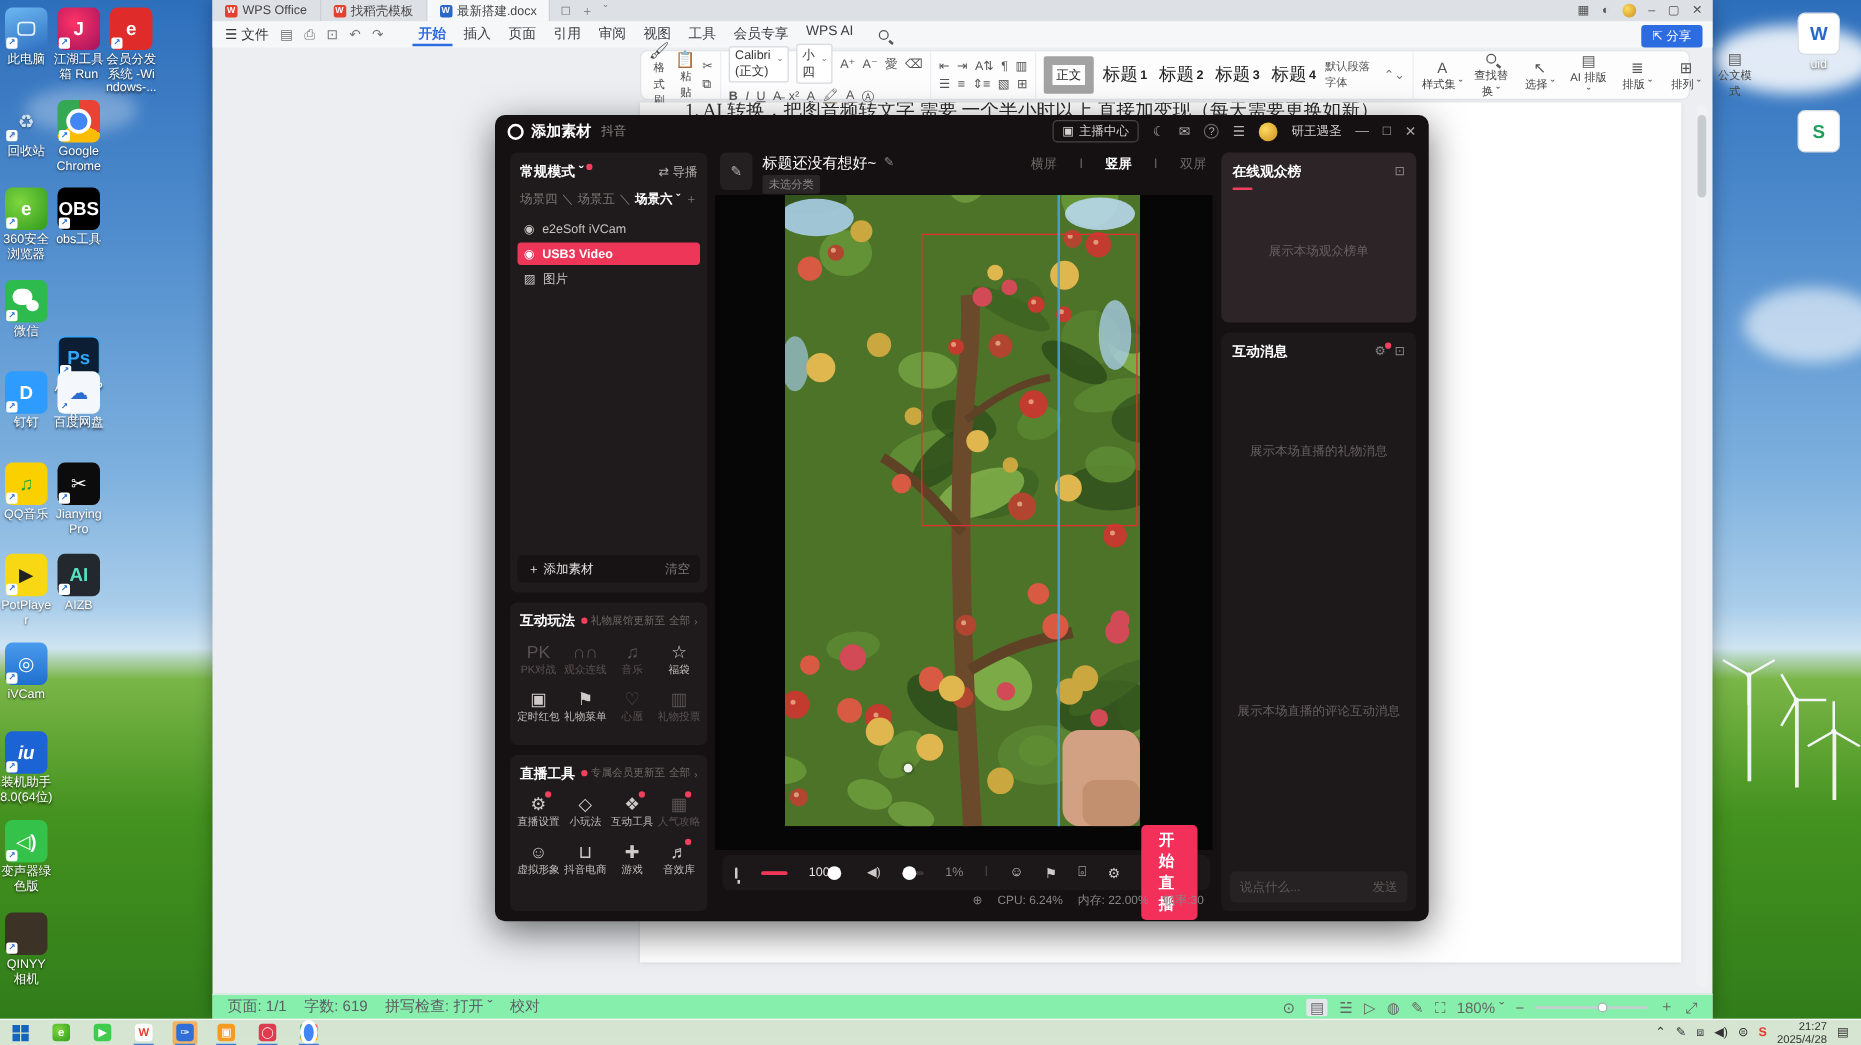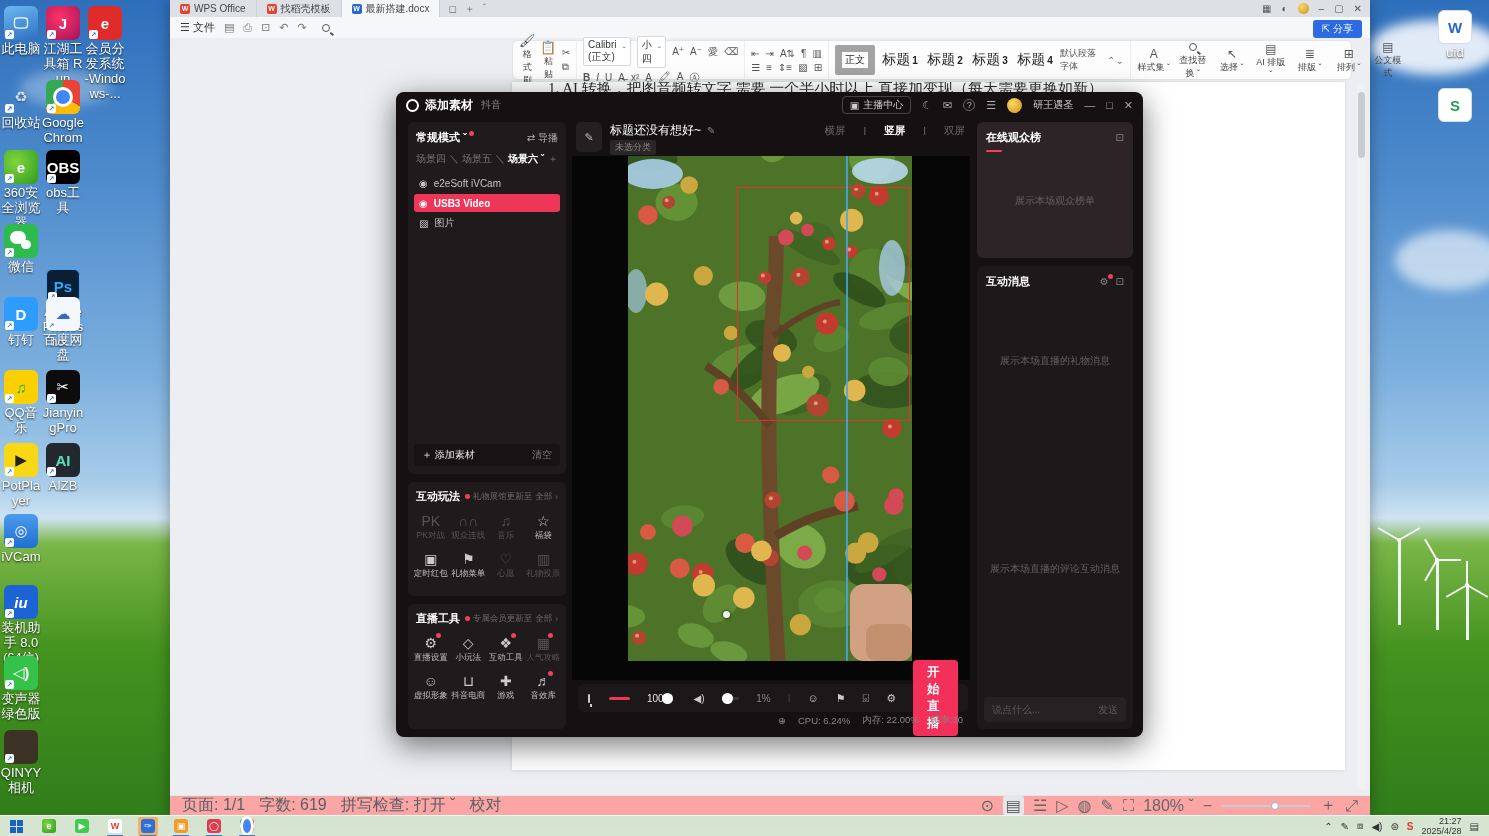--- a/index.html
+++ b/index.html
@@ -8,21 +8,21 @@
     background:linear-gradient(180deg,#2e6fbc 0%,#4f8ccd 22%,#7db0de 45%,#a9cdea 58%,#cfe4f2 62%,#7ab648 65%,#44921f 78%,#2f7a1a 100%);
   }
   .abs { position:absolute; }
   
   .cloud { position:absolute; background:rgba(255,255,255,.85); border-radius:50%; filter:blur(6px); }
   .turbine { position:absolute; width:3px; background:#eef2f5; }
   .blade { position:absolute; width:2px; height:26px; background:#f4f7fa; left:0; top:-2px; transform-origin:1px 2px; }
   
   .dicon { position:absolute; width:42px; text-align:center; cursor:default; }
   .dicon .art { width:34px; height:34px; margin:0 auto; border-radius:6px; display:flex; align-items:center; justify-content:center; font-weight:bold; position:relative; font-size:15px; }
-  .dicon .lbl { font-size:13px; color:#fff; text-shadow:0 1px 2px rgba(0,0,0,.85); line-height:1.15; margin-top:2px; word-break:break-all; }
+  .dicon .lbl { font-size:10px; color:#fff; text-shadow:0 1px 2px rgba(0,0,0,.85); line-height:1.15; margin-top:2px; word-break:break-all; }
   .shortcut { position:absolute; left:1px; bottom:1px; width:9px; height:9px; background:#fff; border-radius:2px; font-size:7px; line-height:9px; color:#2a6fd6; font-weight:bold; }
   .art-pc{background:linear-gradient(160deg,#6cb8f2,#2f6fc0);color:#eaf4ff;font-size:17px;}
   .art-recycle{color:#cfe0ee;font-size:27px;text-shadow:0 1px 2px rgba(0,0,0,.4);}
   .art-e360{background:radial-gradient(circle at 35% 35%,#7fd63f,#2f9a1c);border-radius:50%;color:#fff;font-size:19px;}
   .art-wechat{background:#2dbb4e;}
   .art-wechat::before{content:"";position:absolute;left:6px;top:7px;width:16px;height:13px;background:#fff;border-radius:7px;}
   .art-wechat::after{content:"";position:absolute;left:17px;top:16px;width:10px;height:9px;background:#fff;border-radius:5px;}
   .art-ding{background:#2e9bff;color:#fff;}
   .art-qq{background:#fbd000;border-radius:50%;color:#20a839;font-size:19px;}
   .art-pot{background:#f8d714;color:#222;}
@@ -66,21 +66,21 @@
   .style-chip.small { font-size:9px; font-family:"Liberation Sans",sans-serif; color:#555; }
   .tool-item { text-align:center; font-size:9px; color:#444; min-width:34px; }
   .tool-item .g { display:block; font-size:12px; height:14px; color:#555; }
   .css-search { display:inline-block; width:8px; height:8px; border:1.5px solid #555; border-radius:50%; position:relative; }
   .css-search::after { content:""; position:absolute; width:4px; height:1.5px; background:#555; left:7px; top:8px; transform:rotate(40deg); }
   .doc-area { position:absolute; left:342px; top:82px; width:833px; height:688px; background:#fff; box-shadow:0 0 4px rgba(0,0,0,.12); overflow:hidden; }
   .frag { position:absolute; font-family:"Liberation Serif","DejaVu Serif",serif; color:#2b2b2b; font-size:15px; }
   .frag.heading { color:#d91a1a; font-weight:bold; font-size:18px; }
   .frag.red { color:#d91a1a; font-weight:bold; }
   .drag-handle { position:absolute; left:344px; top:646px; color:#98a2ac; font-size:11px; letter-spacing:-1px; }
-  .wps-status { position:absolute; left:0; bottom:0; right:0; height:20px; background:#fca5a5; border-top:1px solid #e3e5e8; display:flex; align-items:center; font-size:16px; color:#5a5f66; gap:14px; padding:0 12px; }
+  .wps-status { position:absolute; left:0; bottom:0; right:0; height:20px; background:#86efac; border-top:1px solid #e3e5e8; display:flex; align-items:center; font-size:12px; color:#5a5f66; gap:14px; padding:0 12px; }
   .wps-status .right { margin-left:auto; display:flex; align-items:center; gap:9px; color:#666; }
   .zoom-slider { width:90px; height:2px; background:#c9cdd2; border-radius:2px; position:relative; }
   .zoom-slider i { position:absolute; left:55%; top:-3px; width:8px; height:8px; border-radius:50%; background:#fff; border:1px solid #aab0b6; }
   .wps-scroll { position:absolute; right:4px; top:84px; width:9px; height:706px; background:#f0f1f3; border-radius:4px; }
   .wps-scroll i { position:absolute; left:1px; top:8px; width:7px; height:66px; background:#c7ccd1; border-radius:4px; }
   
   .live { left:396px; top:92px; width:747px; height:645px; background:#151112; border-radius:8px; box-shadow:0 8px 30px rgba(0,0,0,.55); color:#cfc9ca; font-size:11px; }
   .live-titlebar { position:absolute; left:0; top:0; right:0; height:26px; display:flex; align-items:center; padding:0 10px; gap:6px; }
   .live-logo { width:13px; height:13px; border:2px solid #fff; border-radius:50%; }
   .lt-title { color:#fff; font-weight:bold; font-size:12px; }
@@ -295,20 +295,31 @@
       <span>✕</span>
     </span>
   </div>
   <div class="wps-menubar">
     <span>☰ <span>文件</span></span>
     <span class="gray">▤</span>
     <span class="gray">⎙</span>
     <span class="gray">⊡</span>
     <span class="gray">↶</span>
     <span class="gray">↷</span>
+    <span id="ribbon-tabs" style="display:flex;gap:4px;margin-left:14px;">
+        <span class="rtab active">开始</span>
+        <span class="rtab">插入</span>
+        <span class="rtab">页面</span>
+        <span class="rtab">引用</span>
+        <span class="rtab">审阅</span>
+        <span class="rtab">视图</span>
+        <span class="rtab">工具</span>
+        <span class="rtab">会员专享</span>
+        <span class="rtab">WPS AI</span>
+      </span>
     <span class="css-search" style="margin-left:6px;"></span>
   </div>
   <span class="abs" style="right:48px;top:21px;color:#666;font-size:11px;">⊕</span>
   <span class="share-btn">⇱ <span>分享</span></span>
 
   <div class="wps-toolbar">
     <div class="tb-group">
       <div class="tb-bigbtn"><span class="g">🖌</span><span>格式刷</span></div>
       <div class="tb-bigbtn"><span class="g">📋</span><span>粘贴</span></div>
       <div class="two-rows">

